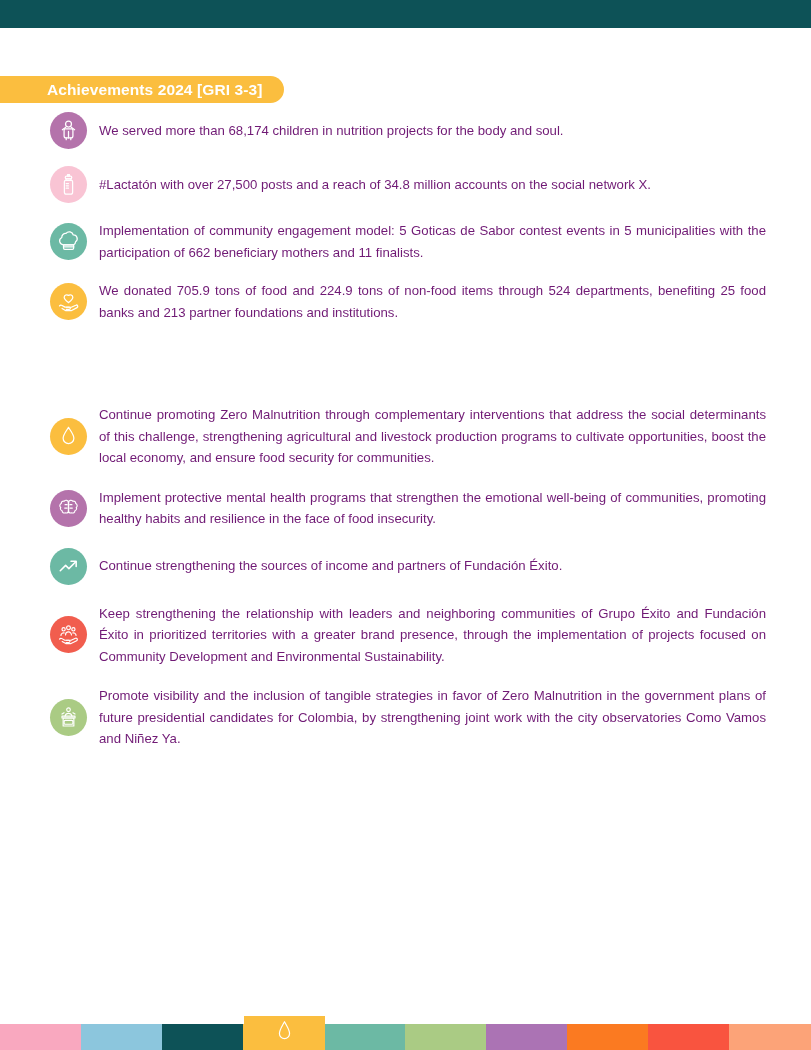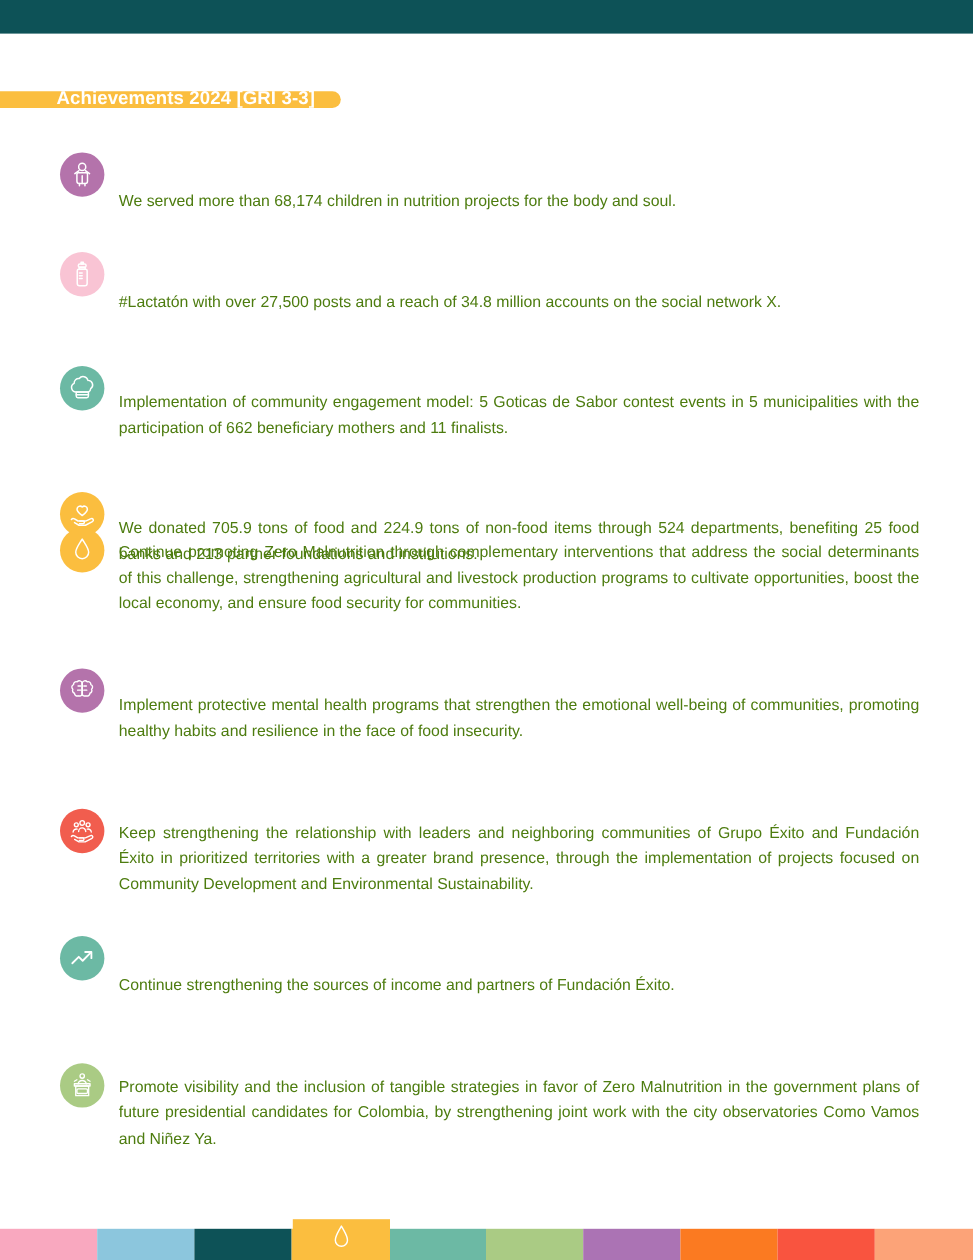--- a/index.html
+++ b/index.html
@@ -26,21 +26,21 @@
     top: 0; left: 0;
     width: 811px;
     height: 28px;
     background: #0d5257;
   }
 
   
   .section-badge {
     position: absolute;
     left: 0;
-    height: 14px;
+    height: 27px;
     background: #fbbe3f;
     border-top-right-radius: 14px;
     border-bottom-right-radius: 14px;
     display: flex;
     align-items: center;
     padding-left: 47px;
     padding-right: 22px;
   }
   .section-badge span {
     color: #ffffff;
@@ -82,24 +82,23 @@
   .item-icon svg {
     width: 23px;
     height: 23px;
     display: block;
   }
 
   .item-text {
     flex: 1 1 auto;
     font-size: 13.2px;
     line-height: 21.5px;
-    color: #4d7c0f;
+    color: #701a75;
     text-align: justify;
     text-justify: inter-word;
-    margin-top: 45px;
   }
 
   
   .page-number {
     position: absolute;
     top: 1036px;
     right: 30px;
     font-size: 13px;
     font-weight: bold;
     color: #b6b8ba;
@@ -206,46 +205,46 @@
     <div class="item-row">
       <div class="item-icon" style="background: rgb(180, 115, 171);">
         <svg viewBox="0 0 24 24" fill="none" stroke="#ffffff" stroke-width="1.2" stroke-linecap="round" stroke-linejoin="round">
           <path d="M12 5.4 a2.5 2.5 0 0 0 -4.4 -1 a2.3 2.3 0 0 0 -3.1 2.4 a2.3 2.3 0 0 0 -0.6 4 a2.4 2.4 0 0 0 1.4 3.5 a2.4 2.4 0 0 0 3.4 2.2 a2.4 2.4 0 0 0 3.3 -1.4 z"></path>
           <path d="M12 5.4 a2.5 2.5 0 0 1 4.4 -1 a2.3 2.3 0 0 1 3.1 2.4 a2.3 2.3 0 0 1 0.6 4 a2.4 2.4 0 0 1 -1.4 3.5 a2.4 2.4 0 0 1 -3.4 2.2 a2.4 2.4 0 0 1 -3.3 -1.4 z"></path>
           <path d="M12 5.4 v10.9"></path>
           <path d="M8.4 8 h2.2 M8 11.6 h2.6 M13.4 8 h2.2 M13.4 11.6 h2.6"></path>
         </svg>
       </div>
       <div class="item-text">Implement protective mental health programs that strengthen the emotional well-being of communities, promoting healthy habits and resilience in the face of food insecurity.</div>
+    </div>
+
+    <div class="item-row">
+      <div class="item-icon" style="background: rgb(108, 185, 164);">
+        <svg viewBox="0 0 24 24" fill="none" stroke="#ffffff" stroke-width="1.6" stroke-linecap="round" stroke-linejoin="round">
+          <path d="M3.4 16.4 L9 10.8 L12.4 14.2 L19.6 7"></path>
+          <path d="M14.6 6.6 h5.4 v5.4"></path>
+        </svg>
+      </div>
+      <div class="item-text">Continue strengthening the sources of income and partners of Fundación Éxito.</div>
     </div>
 
     <div class="item-row">
       <div class="item-icon" style="background: rgb(241, 93, 78);">
         <svg viewBox="0 0 24 24" fill="none" stroke="#ffffff" stroke-width="1.2" stroke-linecap="round" stroke-linejoin="round">
           <circle cx="12" cy="5" r="2"></circle>
           <circle cx="6.9" cy="6.6" r="1.7"></circle>
           <circle cx="17.1" cy="6.6" r="1.7"></circle>
           <path d="M8.9 12.4 a3.1 3.1 0 0 1 6.2 0"></path>
           <path d="M4.1 12.9 a2.8 2.8 0 0 1 3.5 -2.5"></path>
           <path d="M19.9 12.9 a2.8 2.8 0 0 0 -3.5 -2.5"></path>
           <path d="M2.6 16.8 a2 2 0 0 1 2.6 -0.5 l3 1.7 h4.2 a1.15 1.15 0 0 1 0 2.3 h-2.9"></path>
           <path d="M9.8 18 h5 l4.4 -2 a1.35 1.35 0 0 1 1.3 2.4 l-5.9 3.1 h-5.4 l-3.8 -2.2"></path>
         </svg>
       </div>
       <div class="item-text">Keep strengthening the relationship with leaders and neighboring communities of Grupo Éxito and Fundación Éxito in prioritized territories with a greater brand presence, through the implementation of projects focused on Community Development and Environmental Sustainability.</div>
-    </div>
-
-    <div class="item-row">
-      <div class="item-icon" style="background: rgb(108, 185, 164);">
-        <svg viewBox="0 0 24 24" fill="none" stroke="#ffffff" stroke-width="1.6" stroke-linecap="round" stroke-linejoin="round">
-          <path d="M3.4 16.4 L9 10.8 L12.4 14.2 L19.6 7"></path>
-          <path d="M14.6 6.6 h5.4 v5.4"></path>
-        </svg>
-      </div>
-      <div class="item-text">Continue strengthening the sources of income and partners of Fundación Éxito.</div>
     </div>
 
     <div class="item-row">
       <div class="item-icon" style="background: rgb(170, 203, 132);">
         <svg viewBox="0 0 24 24" fill="none" stroke="#ffffff" stroke-width="1.2" stroke-linecap="round" stroke-linejoin="round">
           <circle cx="12" cy="3.9" r="1.9"></circle>
           <path d="M8.4 10.6 a3.7 3.7 0 0 1 7.2 0"></path>
           <path d="M5.2 10.6 h13.6 v1.9 h-13.6 z"></path>
           <path d="M6.4 12.5 h11.2 v8.4 h-11.2 z"></path>
           <path d="M8.5 15 h7 a1.1 1.1 0 0 1 1.1 1.1 v1.8 a1.1 1.1 0 0 1 -1.1 1.1 h-7 a1.1 1.1 0 0 1 -1.1 -1.1 v-1.8 a1.1 1.1 0 0 1 1.1 -1.1 z"></path>

